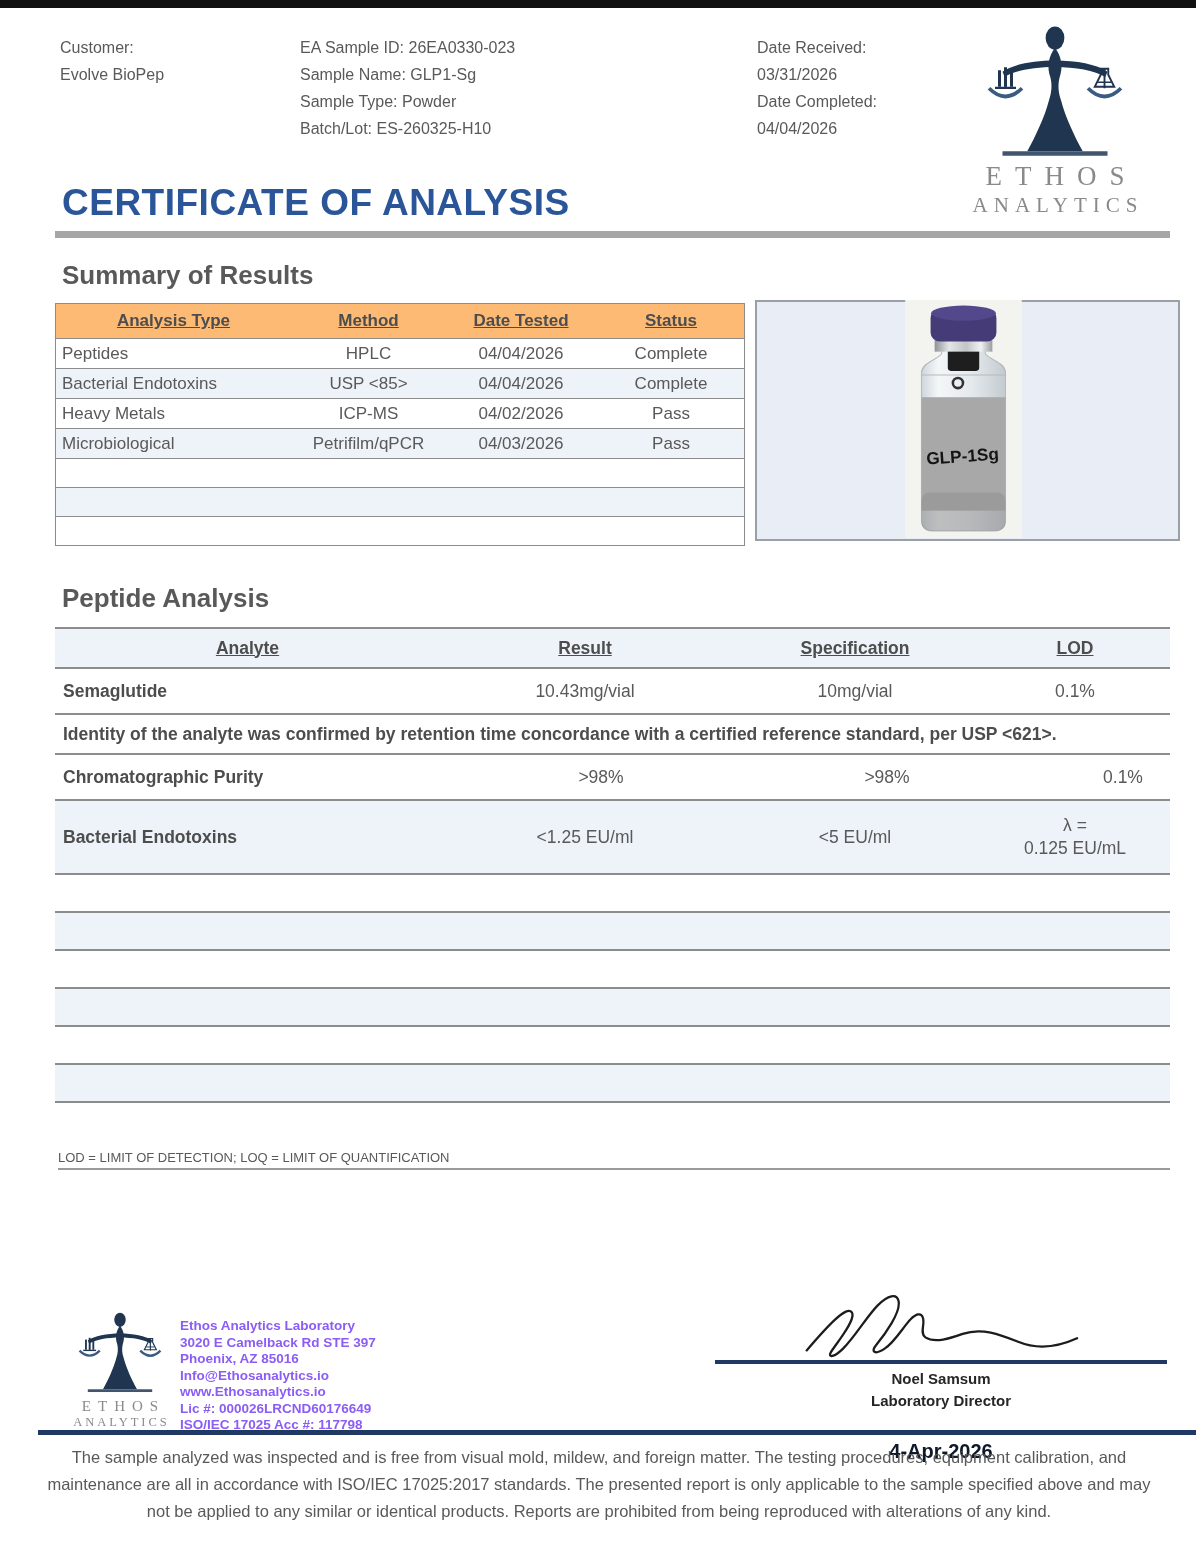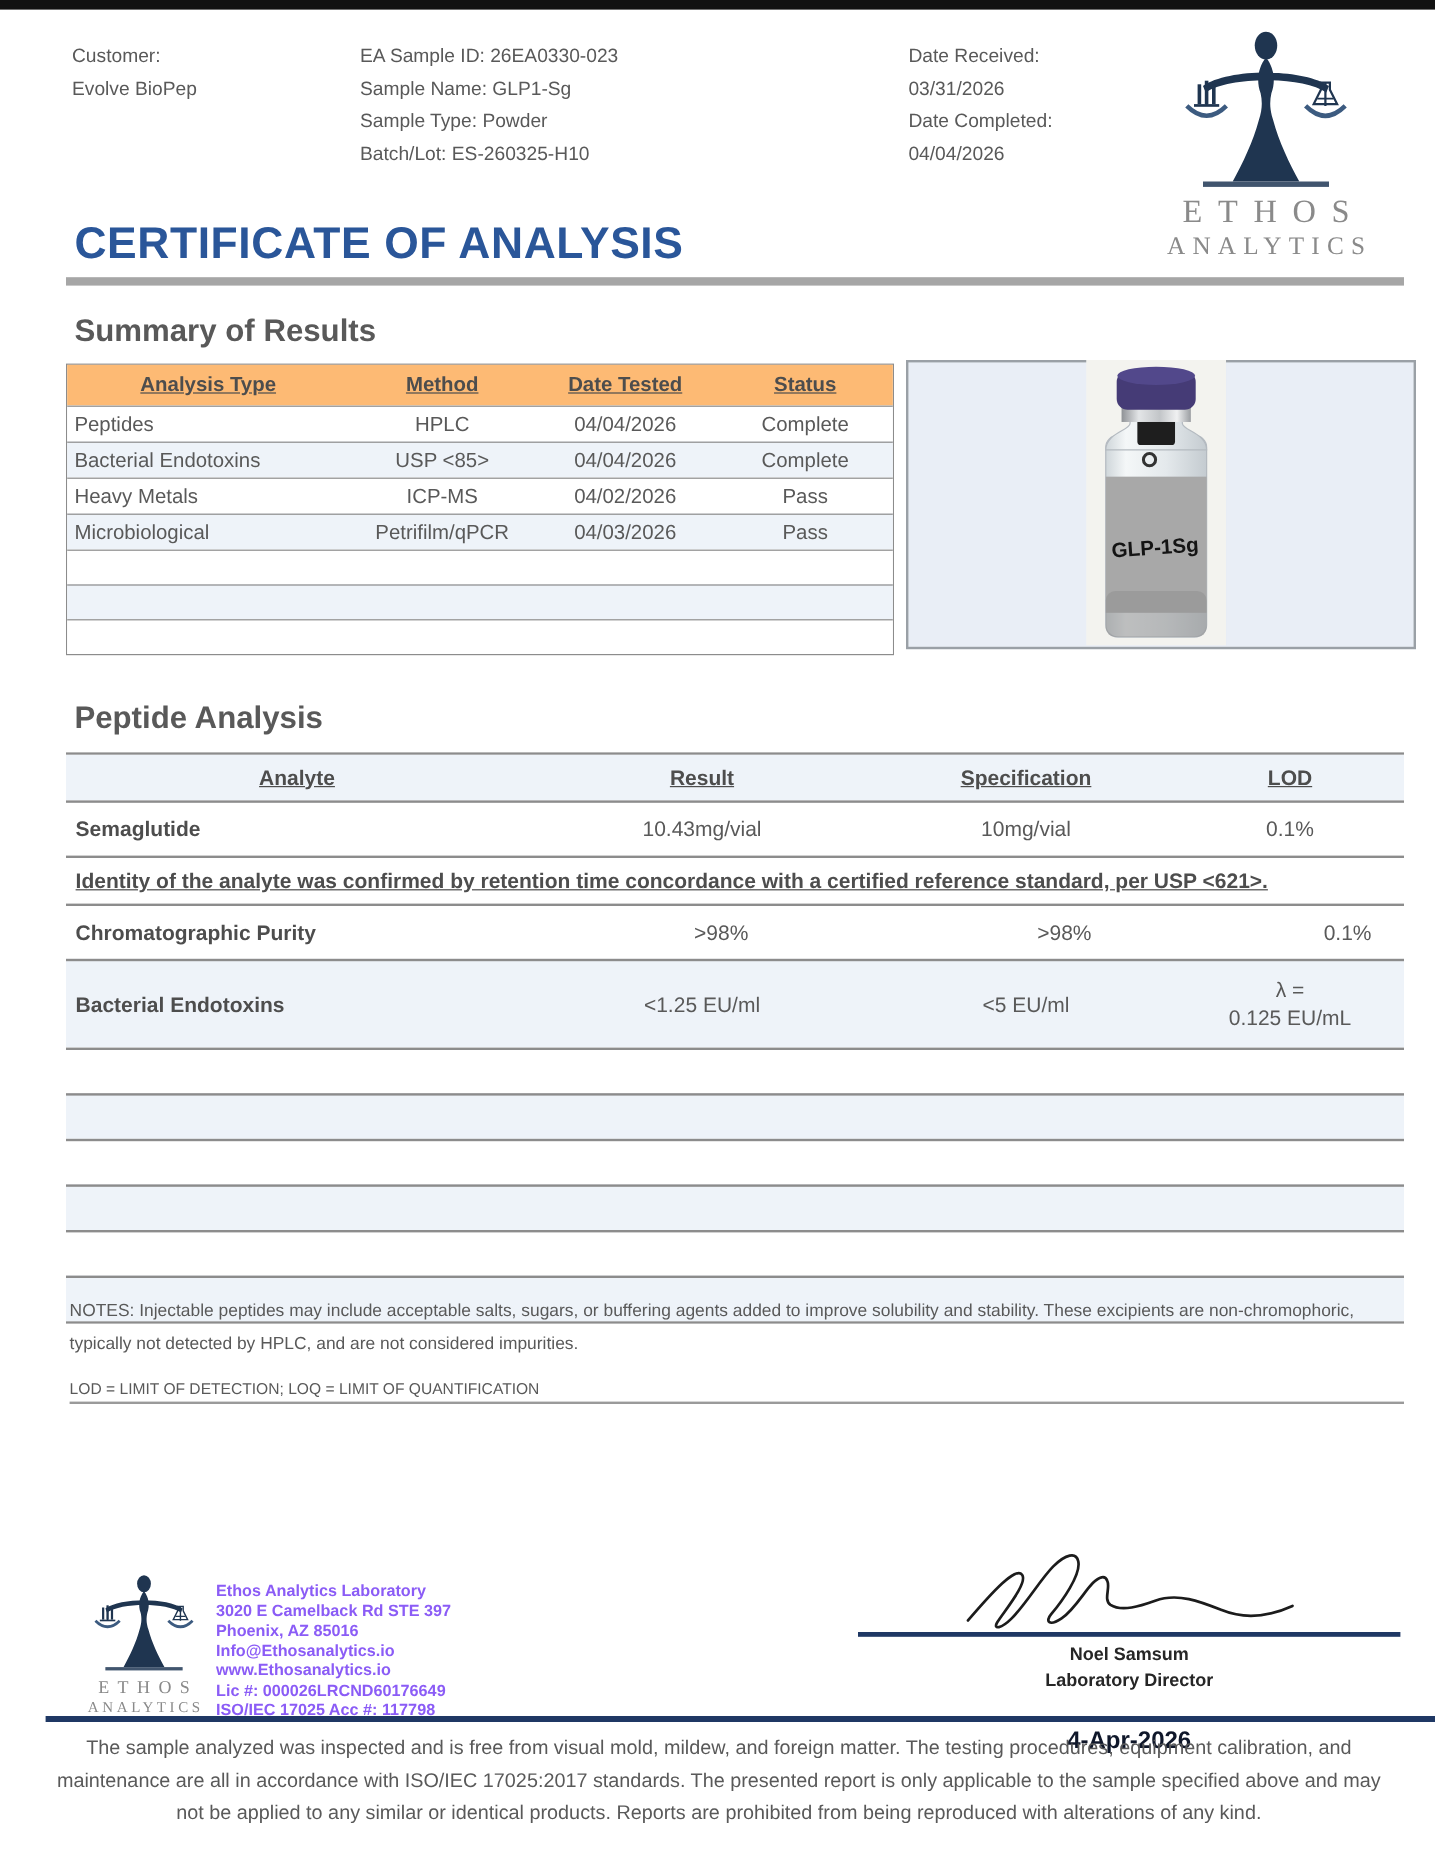--- a/index.html
+++ b/index.html
@@ -48,21 +48,21 @@
   
   .pep-table{position:absolute;left:55px;top:627px;width:1115px;border-top:2.5px solid #8c8c8c;border-bottom:2.5px solid #8c8c8c;box-sizing:border-box;}
   .p-row{display:grid;grid-template-columns:385px 290px 250px 190px;align-items:center;font-size:17.5px;}
   .p-row + .p-row{border-top:2px solid #8c8c8c;}
   .p-row.hd{height:38px;font-weight:bold;background:#eef3f9;}
   .p-row.hd div{text-align:center;text-decoration:underline;color:#4d4d4d;}
   .p-row .c0{padding-left:8px;text-align:left;font-weight:bold;color:#4d4d4d;}
   .p-row .cc{text-align:center;}
   .p-row.r1{height:44px;}
   .p-row.note{height:38px;display:block;}
-  .p-row.note .full{padding-left:8px;font-weight:bold;color:#4d4d4d;line-height:38px;white-space:nowrap;text-decoration:underline;}
+  .p-row.note .full{padding-left:8px;font-weight:bold;color:#4d4d4d;line-height:38px;white-space:nowrap;}
   .p-row.r2{height:44px;gap:16px;}
   .p-row.r3{height:72px;}
   .p-row.r3 .c0{line-height:23px;}
   .p-row.r3 .cc.two{line-height:23px;}
   .p-row.pempty{height:36px;}
 
   .notes{position:absolute;left:58px;top:1080px;width:1112px;font-size:14.5px;line-height:27px;color:#595959;}
   .lod-def{position:absolute;left:58px;top:1150px;width:1112px;font-size:13px;color:#595959;
            border-bottom:2px solid #9a9a9a;padding-bottom:3px;}
 
@@ -288,21 +288,20 @@
         <div></div>
       </div>
     <div class="p-row pempty bg-blue">
         <div></div>
         <div></div>
         <div></div>
         <div></div>
       </div>
   </div>
 
-  <div class="notes">NOTES: Injectable peptides may include acceptable salts, sugars, or buffering agents added to improve solubility and stability. These excipients are non-chromophoric, typically not detected by HPLC, and are not considered impurities.</div>
   <div class="lod-def">LOD = LIMIT OF DETECTION; LOQ = LIMIT OF QUANTIFICATION</div>
 
   <div class="logo-foot">
     <svg width="92" height="84" viewBox="0 0 200 182">
       <use href="#justice"></use>
     </svg>
     <div class="fw1">ETHOS</div>
     <div class="fw2">ANALYTICS</div>
   </div>
   <div class="lab-info">

